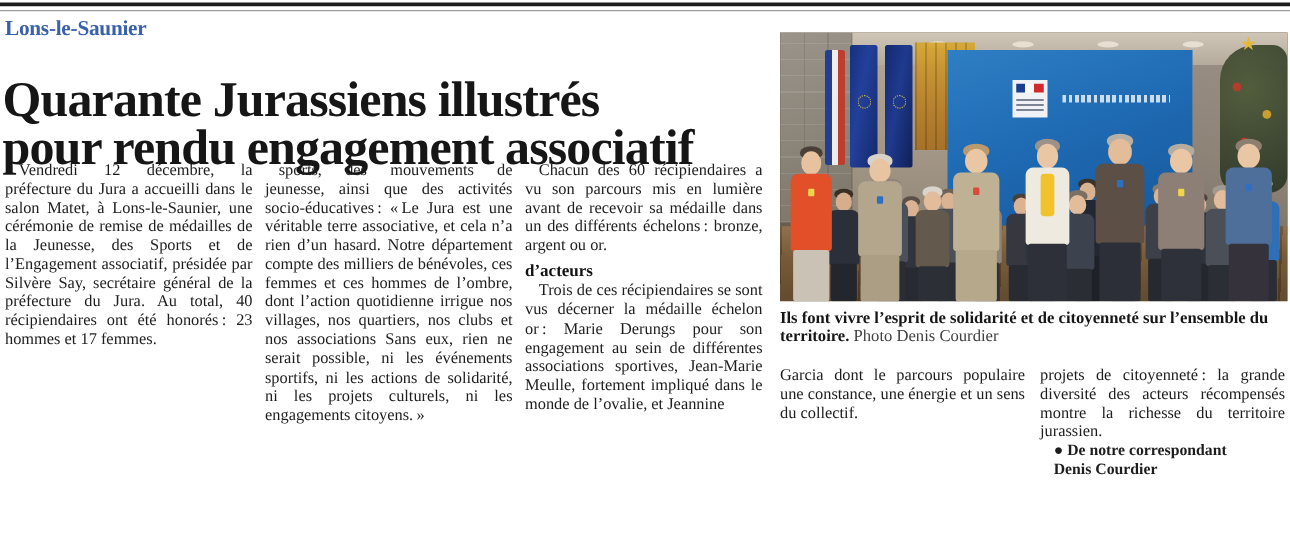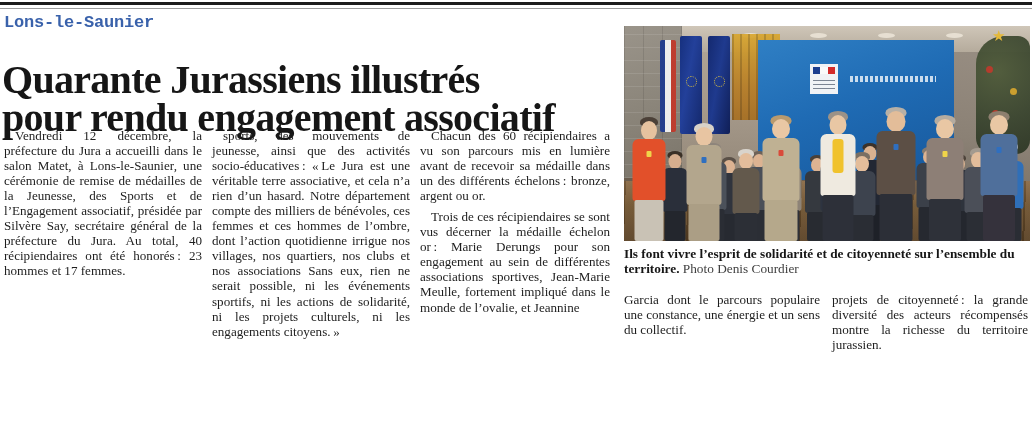--- a/index.html
+++ b/index.html
@@ -28,21 +28,21 @@
     position: absolute;
     left: 0; top: 8px;
     width: 1032px; height: 1px;
     background: #9c9c9c;
   }
 
   
   .kicker {
     position: absolute;
     left: 4px; top: 14px;
-    font-family: Liberation Mono, monospace;
+    font-family: Liberation Serif, serif;
     font-weight: bold;
     font-size: 17px;
     letter-spacing: -0.2px;
     color: #3a62ab;
     line-height: 1.1;
   }
   .headline {
     position: absolute;
     left: 2px; top: 34px;
     width: 616px;
@@ -269,20 +269,21 @@
   <p>Vendredi 12 décembre, la préfecture du Jura a accueilli dans le salon Matet, à Lons-le-Saunier, une cérémonie de remise de médailles de la Jeunesse, des Sports et de l’Engagement associatif, présidée par Silvère Say, secrétaire général de la préfecture du Jura. Au total, 40 récipiendaires ont été honorés : 23 hommes et 17 femmes.</p>
 </div>
 
 <div class="col" id="col-2">
   <p>sports, des mouvements de jeunesse, ainsi que des activités socio-éducatives : « Le Jura est une véritable terre associative, et cela n’a rien d’un hasard. Notre département compte des milliers de bénévoles, ces femmes et ces hommes de l’ombre, dont l’action quotidienne irrigue nos villages, nos quartiers, nos clubs et nos associations Sans eux, rien ne serait possible, ni les événements sportifs, ni les actions de solidarité, ni les projets culturels, ni les engagements citoyens. »</p>
 </div>
 
 <div class="col" id="col-3">
   <p>Chacun des 60 récipiendaires a vu son parcours mis en lumière avant de recevoir sa médaille dans un des différents échelons : bronze, argent ou or.</p>
   <p class="subhead">
+    <span class="sh2">d’acteurs</span>
   </p>
   <p>Trois de ces récipiendaires se sont vus décerner la médaille échelon or : Marie Derungs pour son engagement au sein de différentes associations sportives, Jean-Marie Meulle, fortement impliqué dans le monde de l’ovalie, et Jeannine</p>
 </div>
 
 <figure class="photo" style="margin:0;">
   <div class="scene">
 
     <div class="wall-left"></div>
     <div class="wall-mid"></div>
     <div class="wall-right"></div>
@@ -463,13 +464,17 @@
 <figcaption class="caption">
   <span class="cap-bold">Ils font vivre l’esprit de solidarité et de citoyenneté sur l’ensemble du territoire.</span><span class="cap-credit"> Photo Denis Courdier</span>
 </figcaption>
 
 <div class="col" id="col-4">
   <p class="noindent">Garcia dont le parcours populaire une constance, une énergie et un sens du collectif.</p>
 </div>
 
 <div class="col" id="col-5">
   <p class="noindent">projets de citoyenneté : la grande diversité des acteurs récompensés montre la richesse du territoire jurassien.</p>
+  <p class="signature">
+    <span class="sig-line">● De notre correspondant</span>
+    <span class="sig-line">Denis Courdier</span>
+  </p>
 </div>
 
 </body></html>

